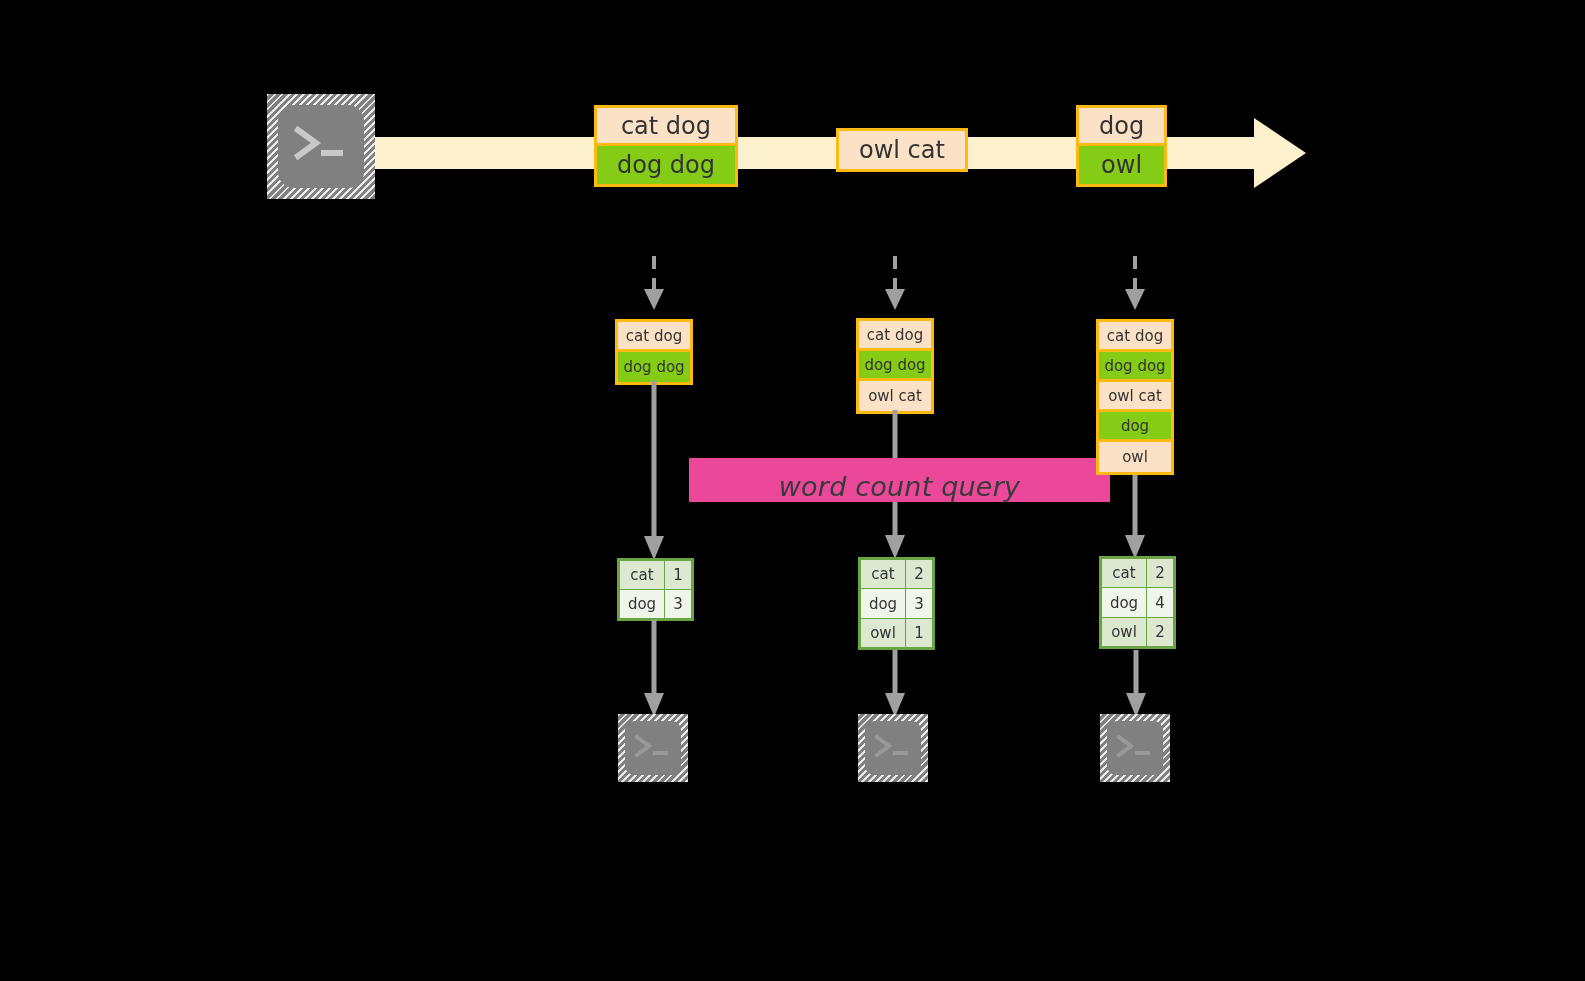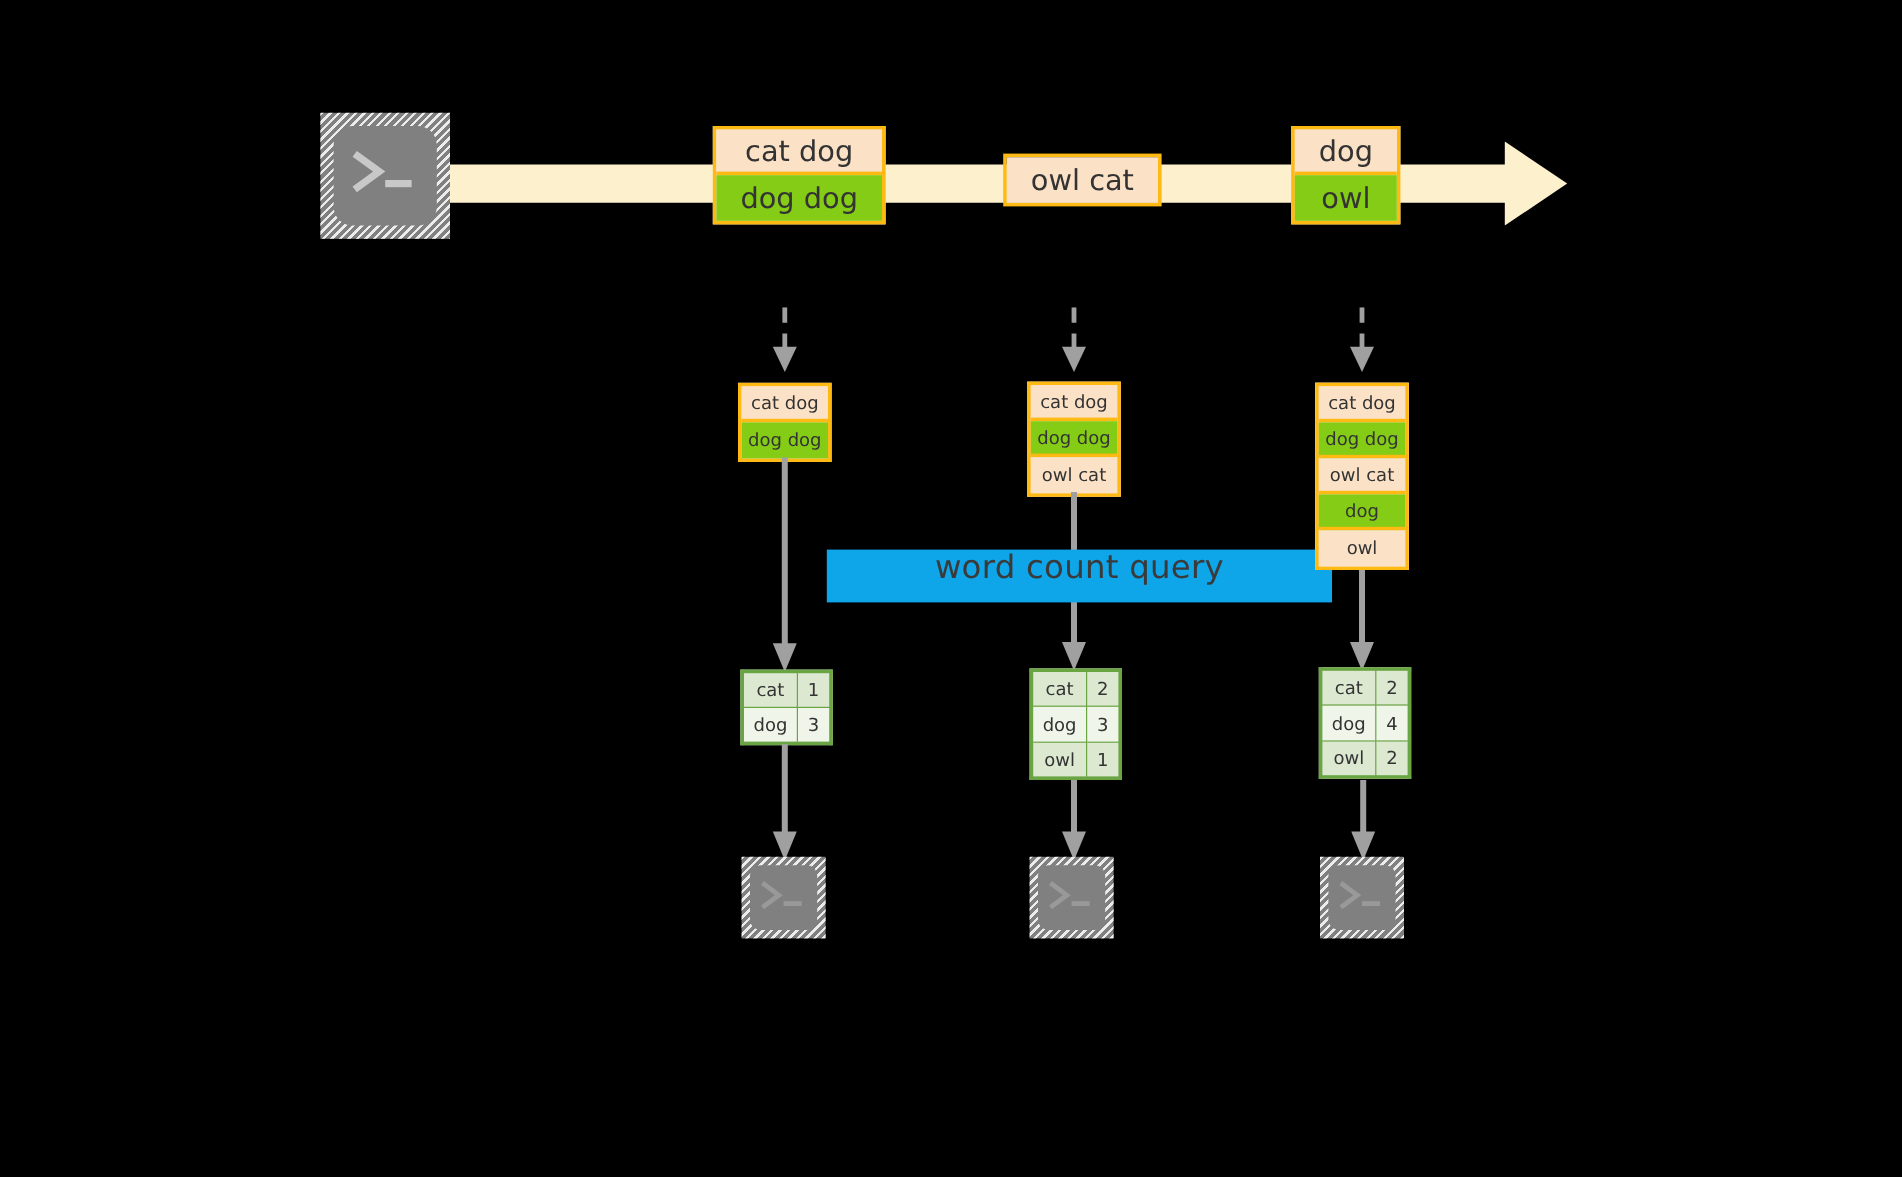--- a/index.html
+++ b/index.html
@@ -114,24 +114,25 @@
 
   
   .arrow { position: absolute; }
   .arrow svg { display: block; }
 
   
   .banner {
     position: absolute;
     left: 689px; top: 458px;
     width: 421px; height: 44px;
-    background: #0ea5e9;
+    background: #ec4899;
     display: flex;
-    align-items: flex-start;
+    align-items: flex-end;
     justify-content: center;
+    font-style: italic;
   }
   .banner .label {
     font-size: 27px;
     color: #3a3a3a;
     white-space: nowrap;
     letter-spacing: .2px;
   }
 </style>
 </head>
 <body>

